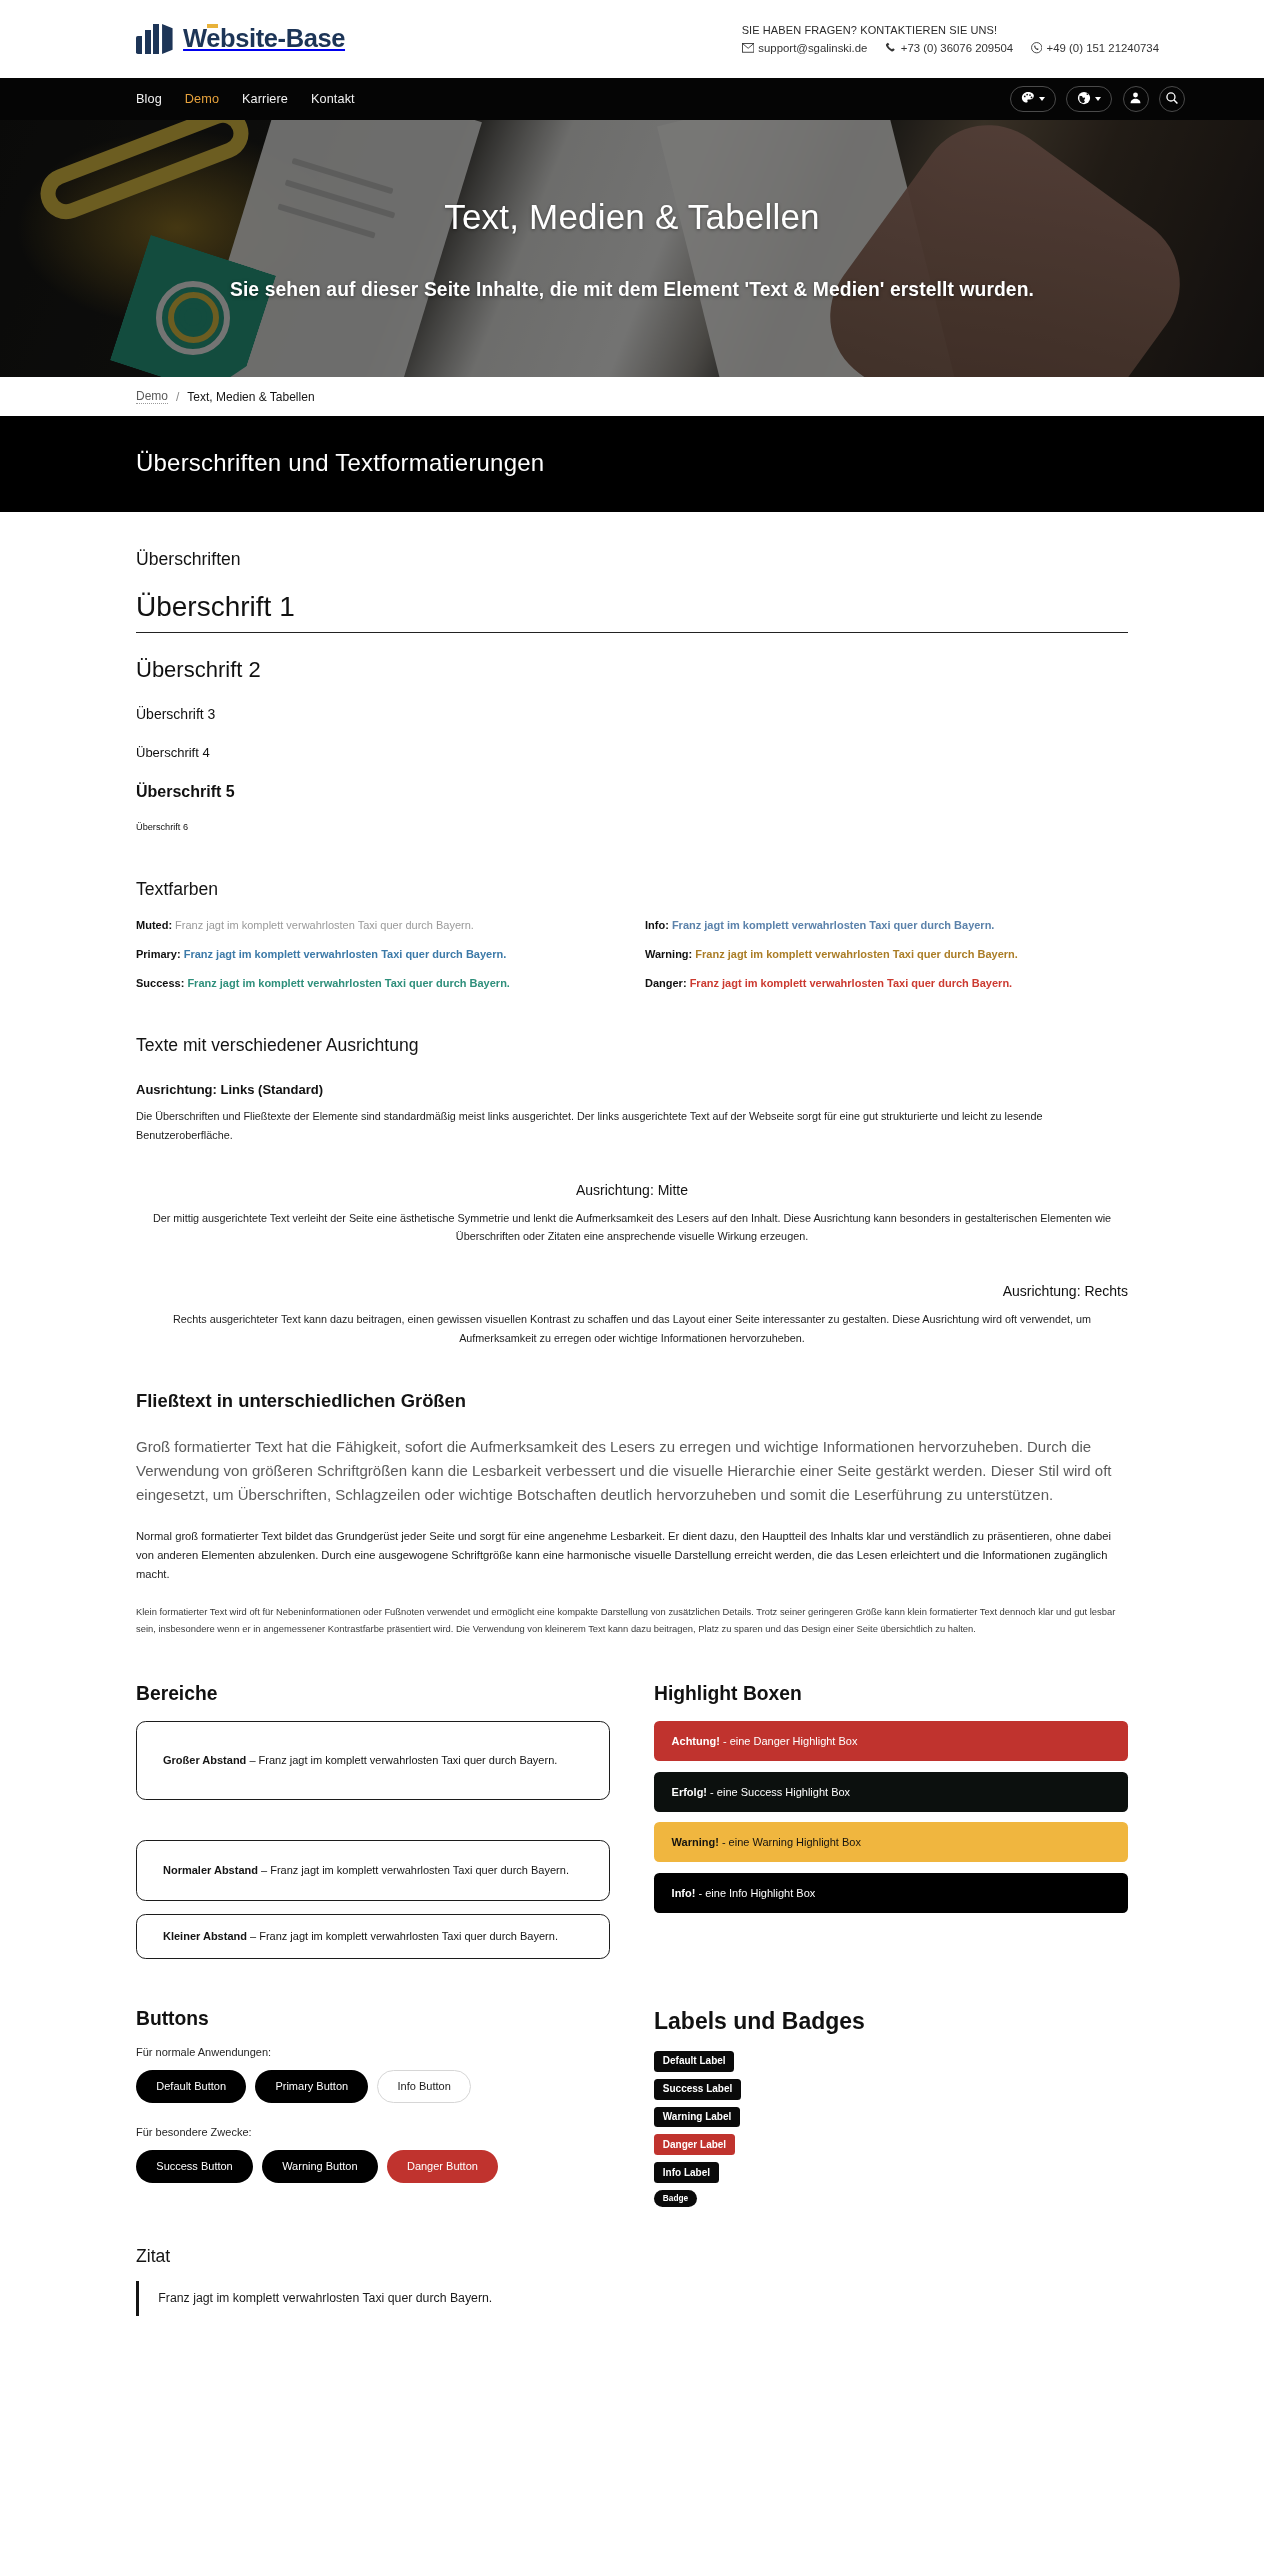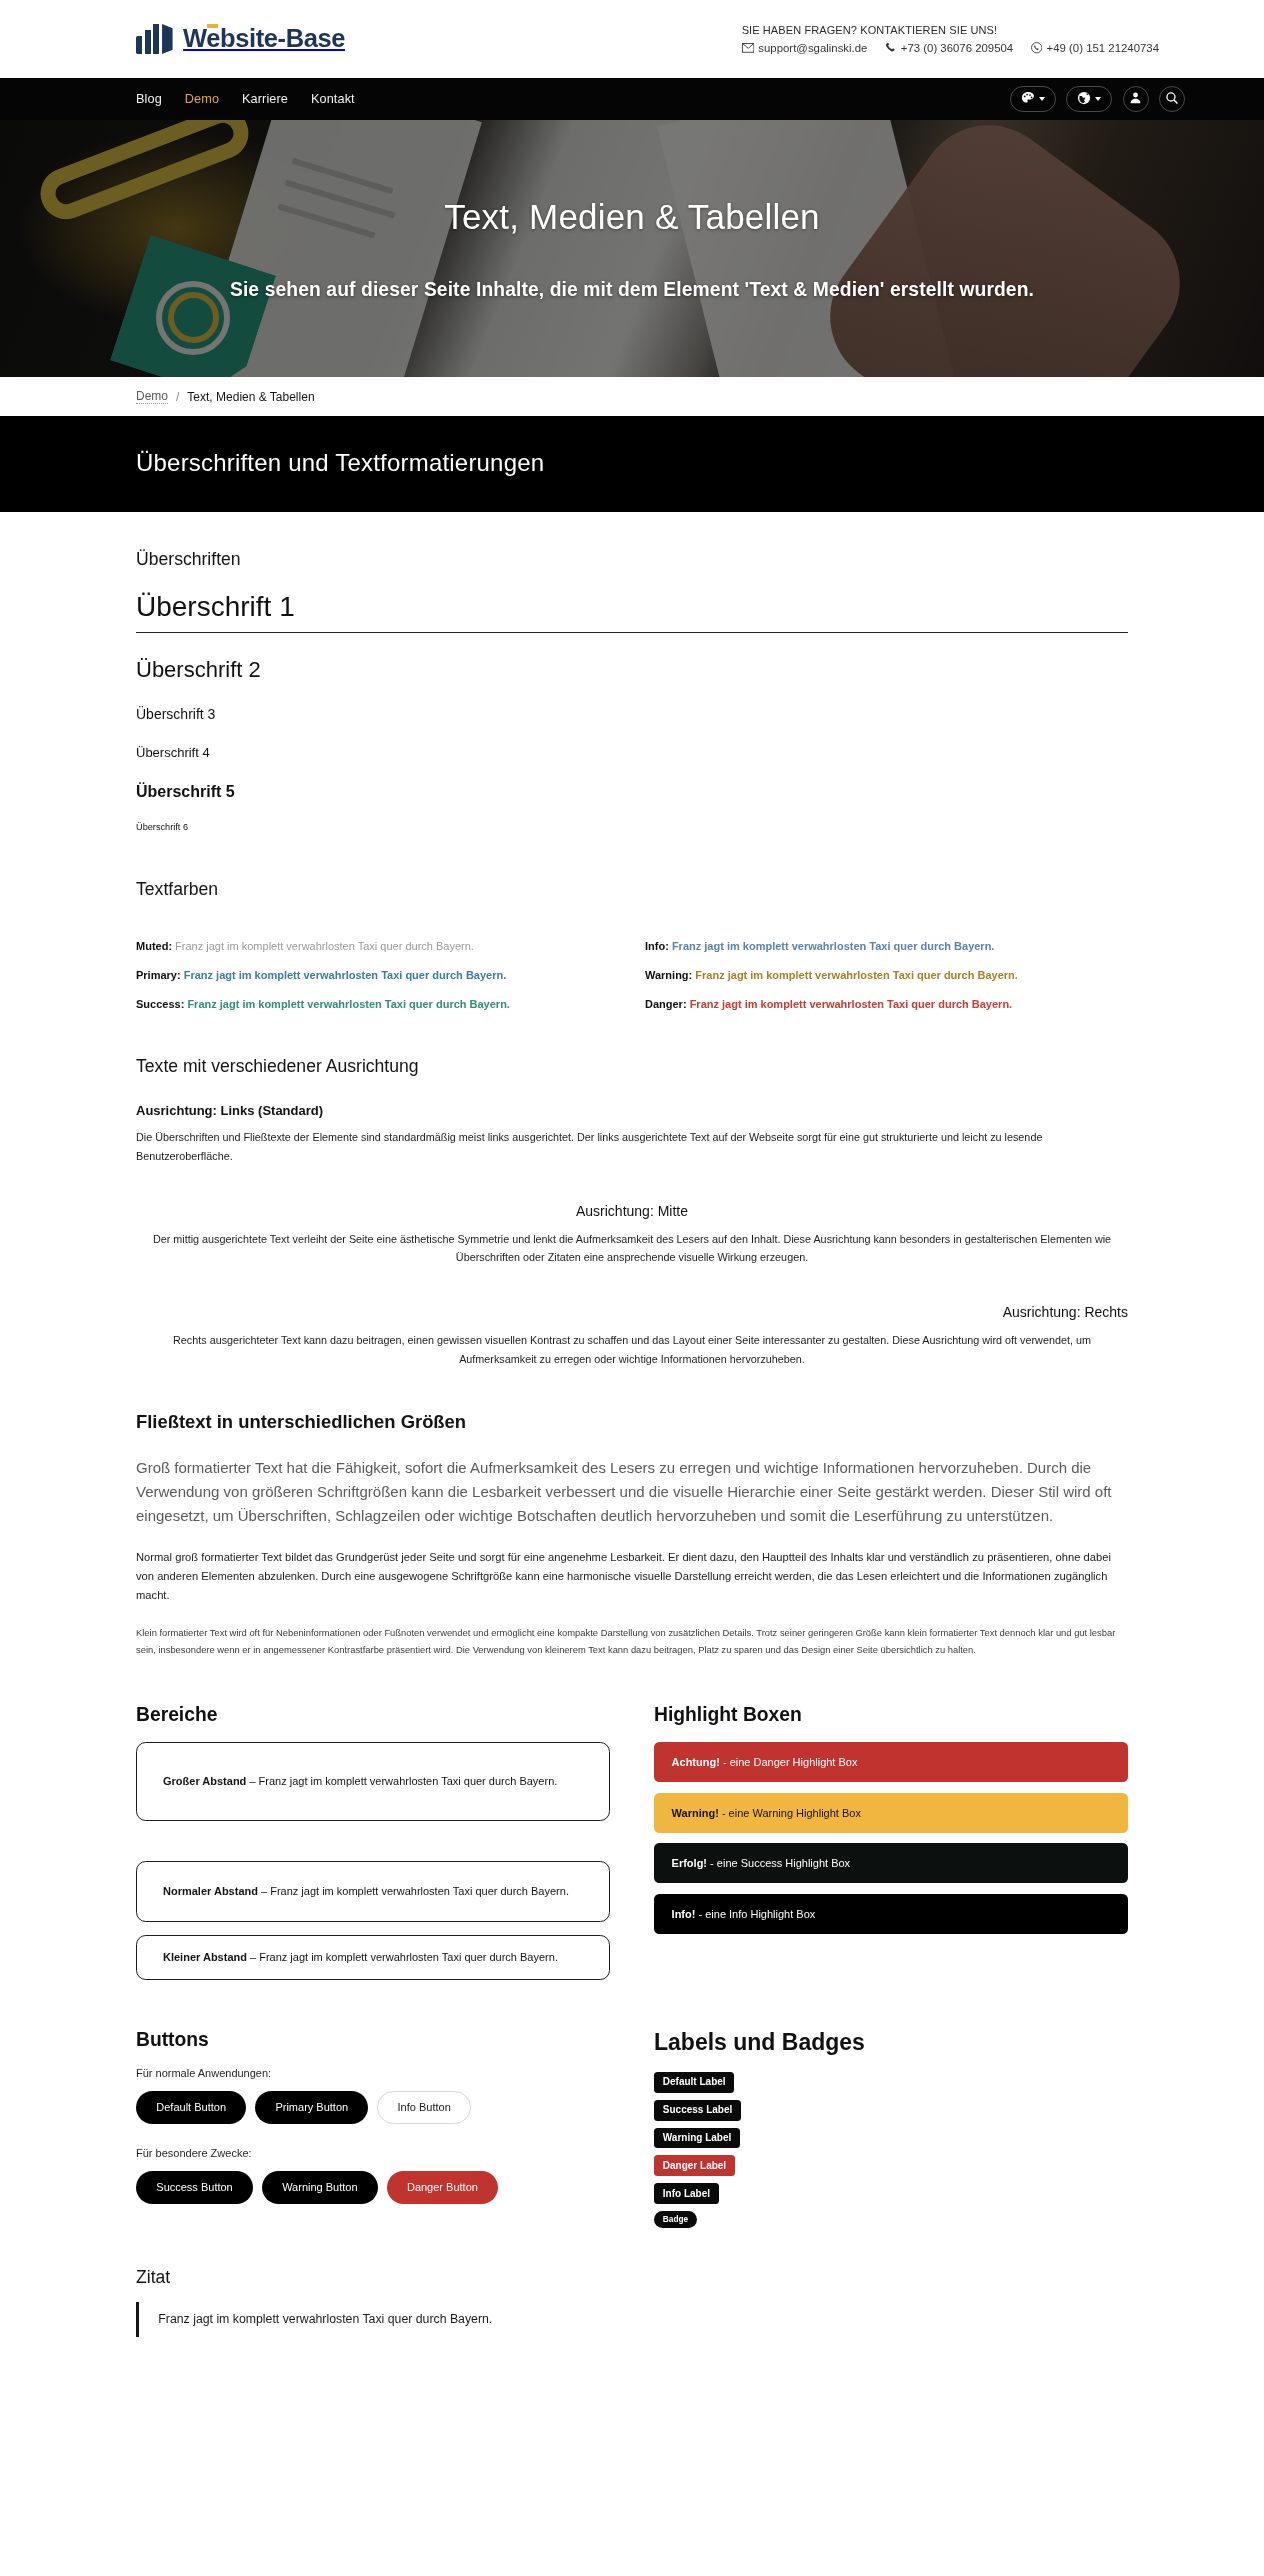--- a/index.html
+++ b/index.html
@@ -155,21 +155,21 @@
          border-bottom: 0.9px solid #222; margin-top: 21px; }
   .h2d { font-size: 22px; font-weight: 400; margin-top: 24.6px; }
   .h3d { font-size: 14px; font-weight: 400; margin-top: 23px; }
   .h4d { font-size: 13px; font-weight: 400; margin-top: 23px; }
   .h5d { font-size: 16px; font-weight: 700; margin-top: 23px; }
   .h6d { font-size: 9.2px; font-weight: 400; margin-top: 21px; }
 
   
   .colors-grid {
     display: grid; grid-template-columns: 1fr 1fr; column-gap: 26px; row-gap: 16.7px;
-    margin-top: 40px; font-size: 11px;
+    margin-top: 19px; font-size: 11px;
   }
   .color-row b { color: #101010; }
 
   
   .align-head { font-size: 13px; font-weight: bold; margin-top: 26px; }
   .align-p { font-size: 10.8px; line-height: 1.75; color: #1d1d1d; margin-top: 10.5px; }
 
   
   .size-lg { font-size: 15px; line-height: 1.62; color: #5b5b5b; margin-top: 23px; }
   .size-md { font-size: 11.2px; line-height: 1.72; color: #222; margin-top: 19.3px; }
@@ -428,25 +428,25 @@
       <div class="area-box small">
         <b>Kleiner Abstand</b><span> – Franz jagt im komplett verwahrlosten Taxi quer durch Bayern.</span>
       </div>
     </div>
 
     <div>
       <div class="col-title">Highlight Boxen</div>
       <div class="hl" style="background: rgb(192, 51, 46); color: rgb(255, 255, 255);">
         <b>Achtung!</b><span> - eine Danger Highlight Box</span>
       </div>
+      <div class="hl" style="background: rgb(12, 16, 14); color: rgb(255, 255, 255);">
+        <b>Erfolg!</b><span> - eine Success Highlight Box</span>
+      </div>
       <div class="hl" style="background: rgb(240, 182, 63); color: rgb(22, 20, 15);">
         <b>Warning!</b><span> - eine Warning Highlight Box</span>
-      </div>
-      <div class="hl" style="background: rgb(12, 16, 14); color: rgb(255, 255, 255);">
-        <b>Erfolg!</b><span> - eine Success Highlight Box</span>
       </div>
       <div class="hl" style="background: rgb(0, 0, 0); color: rgb(255, 255, 255);">
         <b>Info!</b><span> - eine Info Highlight Box</span>
       </div>
     </div>
   </section>
 
   <section class="block two-col" style="padding-top:37px;">
     <div>
       <div class="col-title">Buttons</div>

